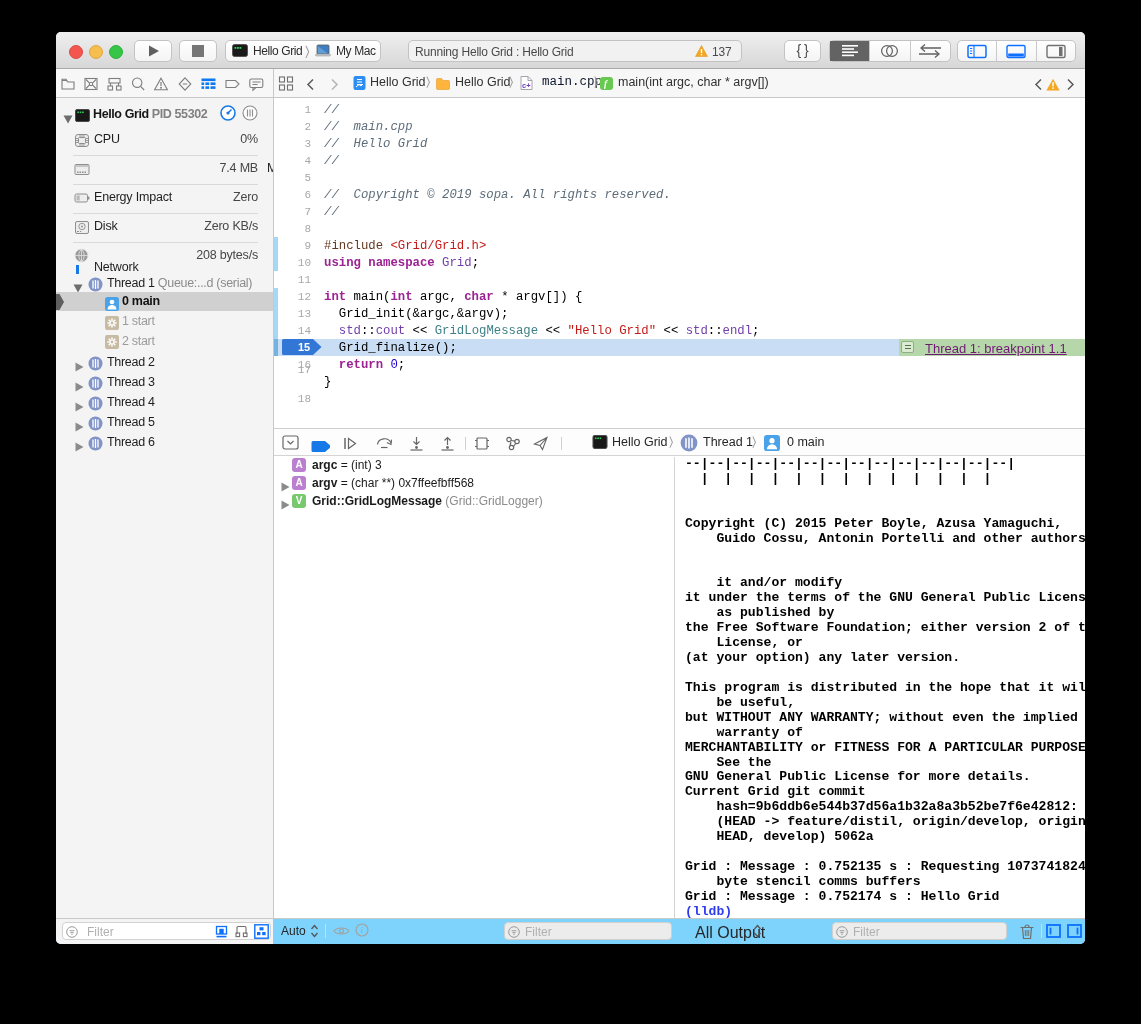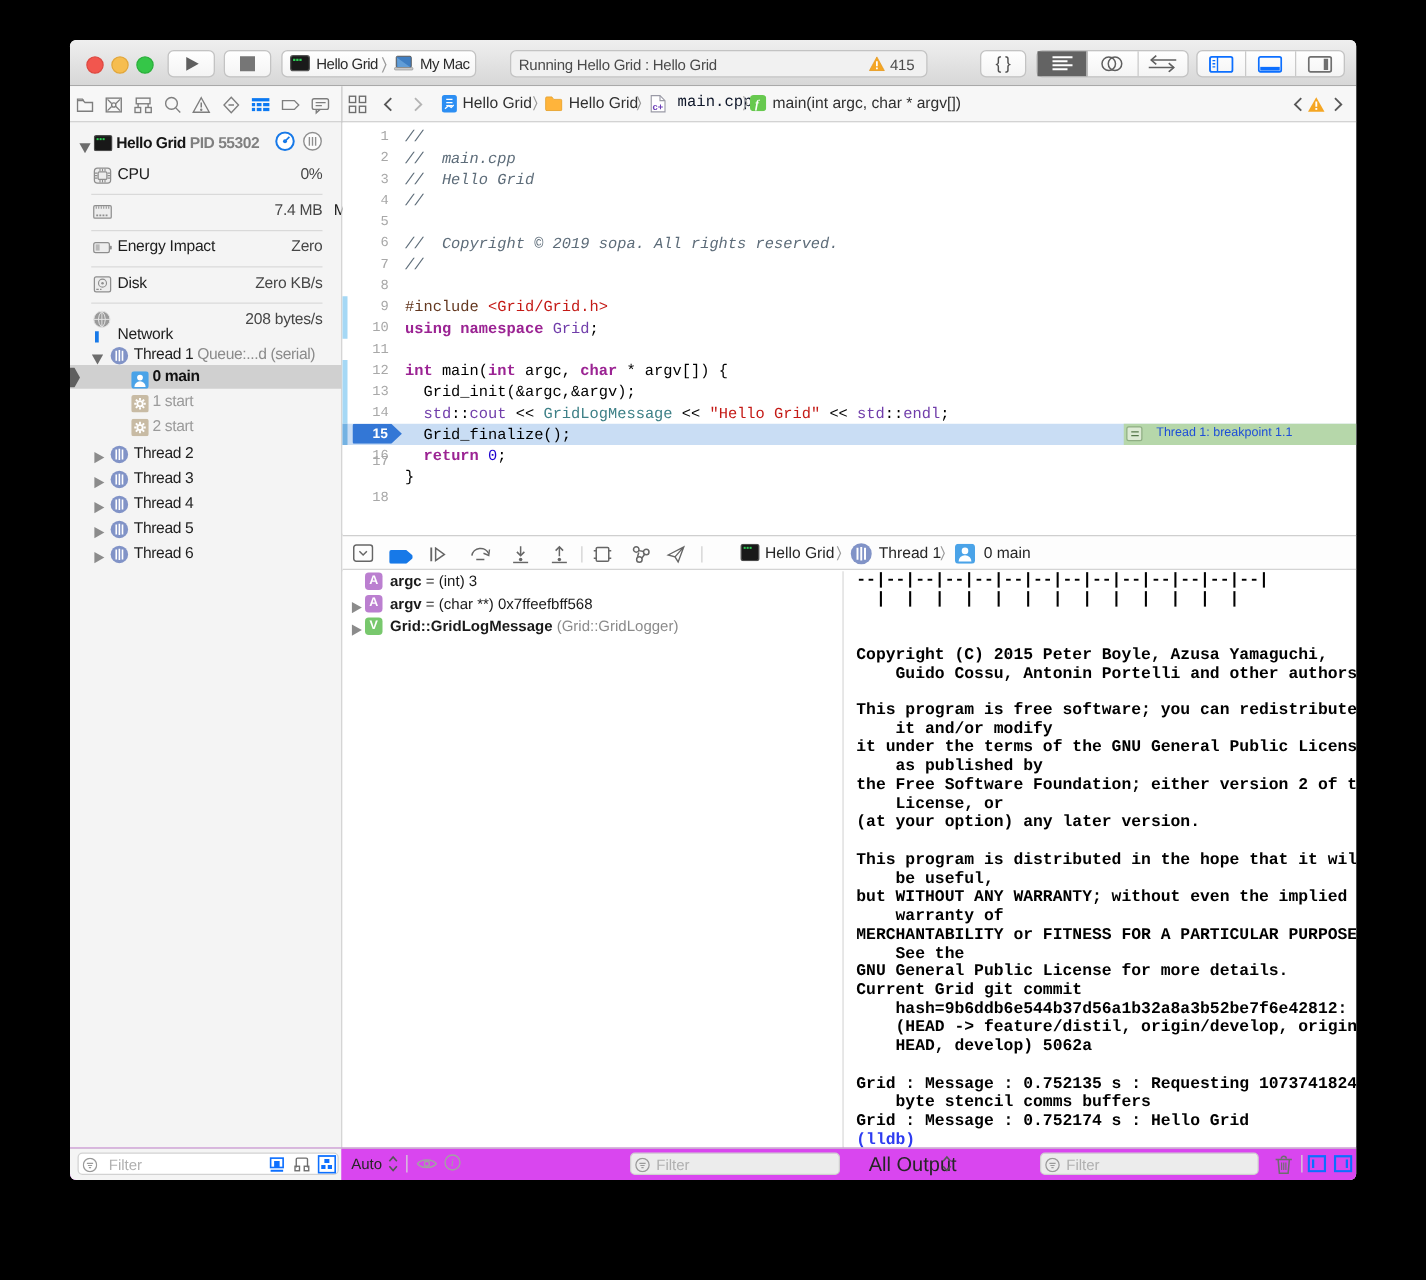--- a/index.html
+++ b/index.html
@@ -44,21 +44,21 @@
   
   .dbgbar{position:absolute;left:218px;top:396px;width:811px;height:28px;background:#fdfdfd;
     border-top:1px solid #cfcfcf;border-bottom:1px solid #d4d4d4;box-sizing:border-box;}
   
   .vars{position:absolute;left:218px;top:425px;width:400px;height:461px;background:#fff;}
   .consoleP{position:absolute;left:619px;top:424px;width:410px;height:461px;background:#fff;
     font-family:"Liberation Mono",monospace;font-size:13.1px;font-weight:bold;color:#000;}
   .vdiv2{position:absolute;left:618px;top:425px;width:1px;height:487px;background:#d4d4d4;}
   .conline{position:absolute;left:10px;white-space:pre;}
   
-  .bottom{position:absolute;left:0;top:886px;width:1029px;height:26px;background:#d946ef;
+  .bottom{position:absolute;left:0;top:886px;width:1029px;height:26px;background:#7dd3fc;
     border-top:1px solid #c9c9c9;box-sizing:border-box;}
   .ffield{position:absolute;border:1px solid #d2d2d2;border-radius:4px;height:18px;box-sizing:border-box;
     font-size:12px;color:#b0b0b0;}
 </style>
 </head>
 <body>
 <div class="win">
 
   <div class="titlebar">
     <div class="tl" style="left:13px;background:#f2564e;border:0.5px solid #dd4a42;"></div>
@@ -96,21 +96,21 @@
     </div>
     <div class="tbtn" style="left:352px;width:334px;background:#f1f1f1;font-size:12px;color:#4a4a4a;letter-spacing:-0.2px;">
       <span class="abs" style="left:6px;top:4px;">Running Hello Grid : Hello Grid</span>
       <div class="abs" style="left:286px;top:4px;">
         <svg width="13" height="12" viewBox="0 0 13 12">
             <path d="M6.5 0.5 L12.5 11.5 L0.5 11.5 Z" fill="#f5a623" stroke="#e09112" stroke-width="0.5"></path>
             <rect x="5.8" y="4" width="1.4" height="4" fill="#fff"></rect>
             <rect x="5.8" y="9" width="1.4" height="1.4" fill="#fff"></rect>
           </svg>
       </div>
-      <span class="abs" style="left:303px;top:4px;">415</span>
+      <span class="abs" style="left:303px;top:4px;">137</span>
     </div>
     <div class="tbtn" style="left:728px;width:37px;color:#4f4f4f;font-size:14px;text-align:center;line-height:19px;">{ }</div>
     <div class="seg" style="left:773px;width:122px;">
       <div class="dark">
         <svg width="18" height="14" viewBox="0 0 18 14">
             <g fill="#fff">
               <rect x="1" y="1" width="16" height="1.6"></rect>
               <rect x="1" y="4.2" width="12" height="1.6"></rect>
               <rect x="1" y="7.4" width="16" height="1.6"></rect>
               <rect x="1" y="10.6" width="12" height="1.6"></rect>
@@ -500,21 +500,21 @@
           <path d="M1.5 0 H31 L39.5 8 L31 16 H1.5 a1.5 1.5 0 0 1 -1.5 -1.5 V1.5 a1.5 1.5 0 0 1 1.5 -1.5 Z" fill="#3377d6"></path>
         </svg>
     </div>
     <span class="abs" style="left:24px;top:243px;font-size:11px;font-weight:bold;color:#fff;font-family:'Liberation Sans',sans-serif;">15</span>
 
     <div class="abs" style="left:625px;top:240.5px;width:186px;height:17px;background:#b6d7aa;">
       <div class="abs" style="left:2px;top:2px;width:13px;height:12px;background:#dcead4;border:1px solid #8fae83;border-radius:2px;box-sizing:border-box;">
         <div class="abs" style="left:2.5px;top:3px;width:6px;height:1.4px;background:#55784a;"></div>
         <div class="abs" style="left:2.5px;top:6px;width:6px;height:1.4px;background:#55784a;"></div>
       </div>
-      <span class="abs" style="left:26px;top:2px;font-size:10px;color:#1d4ed8;font-family:'Liberation Sans',sans-serif;">Thread 1: breakpoint 1.1</span>
+      <span class="abs" style="left:26px;top:2px;font-size:13px;color:#701a75;font-family:'Liberation Sans',sans-serif;text-decoration:underline;">Thread 1: breakpoint 1.1</span>
     </div>
 
     <div class="ln" style="top:4px;">1</div>
     <div class="ln" style="top:21px;">2</div>
     <div class="ln" style="top:38px;">3</div>
     <div class="ln" style="top:55px;">4</div>
     <div class="ln" style="top:72px;">5</div>
     <div class="ln" style="top:89px;">6</div>
     <div class="ln" style="top:106px;">7</div>
     <div class="ln" style="top:123px;">8</div>
@@ -650,21 +650,20 @@
     <div class="abs" style="left:18px;top:37px;width:14px;height:14px;border-radius:3px;background:#78c86d;color:#fff;font-size:10px;font-weight:bold;text-align:center;line-height:14px;">V</div>
     <span class="abs" style="left:38px;top:37px;font-size:12px;color:#1a1a1a;"><b>Grid::GridLogMessage</b> <span style="color:#8b8b8b;">(Grid::GridLogger)</span></span>
   </div>
   <div class="vdiv2"></div>
 
   <div class="consoleP">
     <div class="conline" style="top:0px;">--|--|--|--|--|--|--|--|--|--|--|--|--|--|</div>
     <div class="conline" style="top:15px;">&nbsp;&nbsp;|&nbsp;&nbsp;|&nbsp;&nbsp;|&nbsp;&nbsp;|&nbsp;&nbsp;|&nbsp;&nbsp;|&nbsp;&nbsp;|&nbsp;&nbsp;|&nbsp;&nbsp;|&nbsp;&nbsp;|&nbsp;&nbsp;|&nbsp;&nbsp;|&nbsp;&nbsp;|</div>
     <div class="conline" style="top:60px;">Copyright (C) 2015 Peter Boyle, Azusa Yamaguchi,</div>
     <div class="conline" style="top:75px;">&nbsp;&nbsp;&nbsp;&nbsp;Guido Cossu, Antonin Portelli and other authors</div>
-    <div class="conline" style="top:104px;">This program is free software; you can redistribute</div>
     <div class="conline" style="top:119px;">&nbsp;&nbsp;&nbsp;&nbsp;it and/or modify</div>
     <div class="conline" style="top:134px;">it under the terms of the GNU General Public License</div>
     <div class="conline" style="top:149px;">&nbsp;&nbsp;&nbsp;&nbsp;as published by</div>
     <div class="conline" style="top:164px;">the Free Software Foundation; either version 2 of the</div>
     <div class="conline" style="top:179px;">&nbsp;&nbsp;&nbsp;&nbsp;License, or</div>
     <div class="conline" style="top:194px;">(at your option) any later version.</div>
     <div class="conline" style="top:224px;">This program is distributed in the hope that it will</div>
     <div class="conline" style="top:239px;">&nbsp;&nbsp;&nbsp;&nbsp;be useful,</div>
     <div class="conline" style="top:254px;">but WITHOUT ANY WARRANTY; without even the implied</div>
     <div class="conline" style="top:269px;">&nbsp;&nbsp;&nbsp;&nbsp;warranty of</div>

